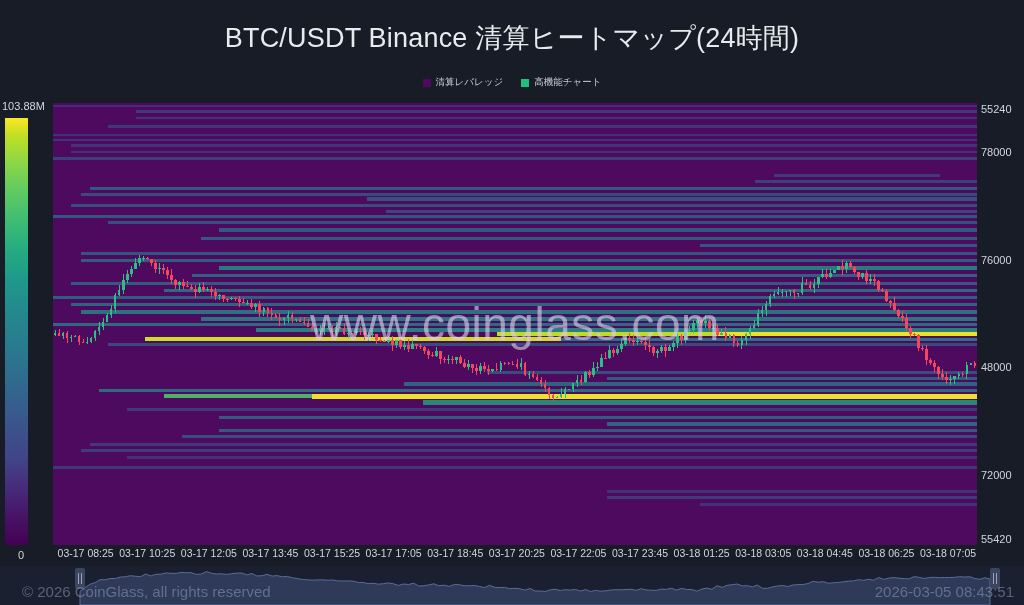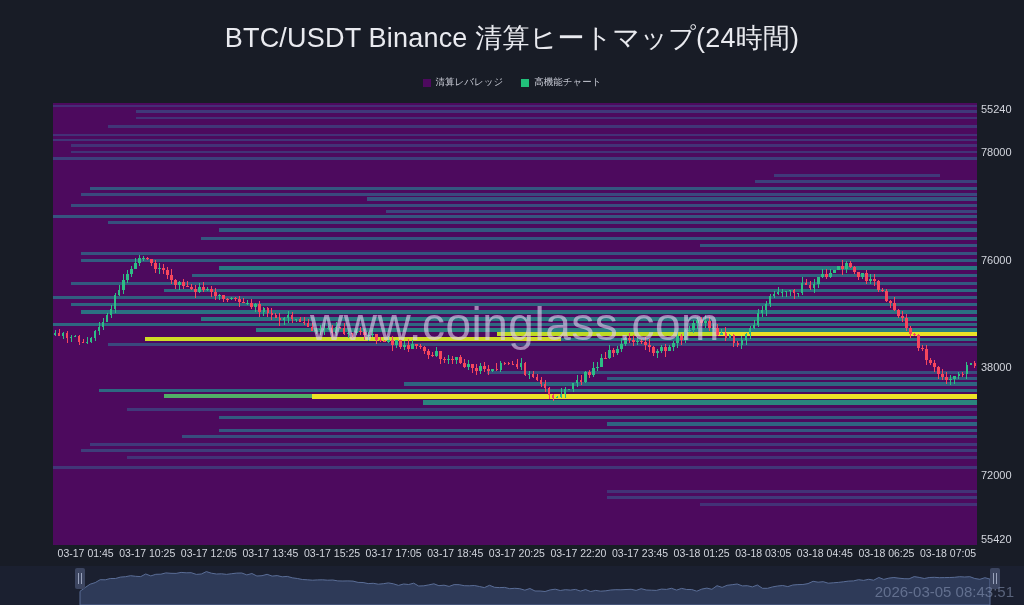--- a/index.html
+++ b/index.html
@@ -105,20 +105,25 @@
     <div class="legend-item">
       <span class="legend-swatch" style="background:#4d0a5e"></span>
       <span class="legend-label">清算レバレッジ</span>
     </div>
     <div class="legend-item">
       <span class="legend-swatch" style="background:#21c07a"></span>
       <span class="legend-label">高機能チャート</span>
     </div>
   </div>
 
+  <div class="cbar-wrap">
+    <div class="cbar-max">103.88M</div>
+    <div class="cbar"></div>
+    <div class="cbar-min">0</div>
+  </div>
 
   <div class="plot">
     <div id="bands">
         <div class="band" style="left: 0px; width: 924px; top: 1.95562px; height: 2px; background: rgb(63, 72, 136); opacity: 0.57;"></div>
         <div class="band" style="left: 83.16px; width: 840.84px; top: 6.82948px; height: 3px; background: rgb(56, 88, 140); opacity: 0.61;"></div>
         <div class="band" style="left: 83.16px; width: 840.84px; top: 13.7781px; height: 2px; background: rgb(60, 80, 138); opacity: 0.59;"></div>
         <div class="band" style="left: 55.44px; width: 868.56px; top: 22.4137px; height: 3px; background: rgb(58, 84, 139); opacity: 0.6;"></div>
         <div class="band" style="left: 0px; width: 924px; top: 30.9745px; height: 2px; background: rgb(62, 76, 137); opacity: 0.58;"></div>
         <div class="band" style="left: 0px; width: 924px; top: 35.8109px; height: 2px; background: rgb(59, 82, 139); opacity: 0.6;"></div>
         <div class="band" style="left: 18.48px; width: 905.52px; top: 41.2222px; height: 3px; background: rgb(61, 78, 138); opacity: 0.59;"></div>
@@ -635,45 +640,46 @@
         <div class="cdl" style="left: 921.491px; width: 1px; top: 257.731px; height: 7.34892px; background: rgb(246, 70, 93);"></div>
         <div class="cdl" style="left: 920.583px; width: 2.61739px; top: 259.804px; height: 3.36937px; background: rgb(246, 70, 93);"></div>
       </div>
     <div class="watermark">www.coinglass.com</div>
   </div>
 
   <div class="y-axis" id="yaxis">
       <div class="y-tick" style="top: 6px;">55240</div>
       <div class="y-tick" style="top: 49.1708px;">78000</div>
       <div class="y-tick" style="top: 156.648px;">76000</div>
-      <div class="y-tick" style="top: 264.125px;">38000</div>
+      <div class="y-tick" style="top: 264.125px;">48000</div>
       <div class="y-tick" style="top: 371.602px;">72000</div>
       <div class="y-tick" style="top: 436px;">55420</div>
     </div>
   <div class="x-axis" id="xaxis">
-      <div class="x-tick" style="left: 85.648px;">03-17 01:45</div>
+      <div class="x-tick" style="left: 85.648px;">03-17 08:25</div>
       <div class="x-tick" style="left: 147.248px;">03-17 10:25</div>
       <div class="x-tick" style="left: 208.848px;">03-17 12:05</div>
       <div class="x-tick" style="left: 270.448px;">03-17 13:45</div>
       <div class="x-tick" style="left: 332.048px;">03-17 15:25</div>
       <div class="x-tick" style="left: 393.648px;">03-17 17:05</div>
       <div class="x-tick" style="left: 455.248px;">03-17 18:45</div>
       <div class="x-tick" style="left: 516.848px;">03-17 20:25</div>
-      <div class="x-tick" style="left: 578.448px;">03-17 22:20</div>
+      <div class="x-tick" style="left: 578.448px;">03-17 22:05</div>
       <div class="x-tick" style="left: 640.048px;">03-17 23:45</div>
       <div class="x-tick" style="left: 701.648px;">03-18 01:25</div>
       <div class="x-tick" style="left: 763.248px;">03-18 03:05</div>
       <div class="x-tick" style="left: 824.848px;">03-18 04:45</div>
       <div class="x-tick" style="left: 886.448px;">03-18 06:25</div>
       <div class="x-tick" style="left: 948.048px;">03-18 07:05</div>
     </div>
 
   <div class="brush">
     <svg class="brush-svg" id="brushsvg" viewBox="0 0 1024 39" preserveAspectRatio="none">
         <path d="M80,39 L80.0,25.3 L85.1,21.6 L90.1,18.2 L95.2,16.6 L100.2,13.7 L105.3,13.8 L110.3,12.5 L115.4,12.5 L120.4,11.1 L125.5,10.7 L130.6,9.7 L135.6,10.3 L140.7,10.6 L145.7,8.0 L150.8,9.9 L155.8,8.3 L160.9,8.2 L165.9,6.9 L171.0,7.3 L176.1,7.4 L181.1,6.4 L186.2,6.8 L191.2,6.7 L196.3,8.4 L201.3,8.0 L206.4,5.6 L211.4,7.2 L216.5,8.0 L221.6,7.8 L226.6,8.4 L231.7,7.7 L236.7,7.1 L241.8,7.0 L246.8,8.9 L251.9,7.5 L256.9,10.0 L262.0,9.7 L267.1,8.3 L272.1,10.1 L277.2,9.6 L282.2,10.8 L287.3,10.4 L292.3,11.8 L297.4,12.5 L302.4,13.5 L307.5,13.8 L312.6,14.2 L317.6,13.9 L322.7,13.8 L327.7,14.2 L332.8,14.0 L337.8,14.9 L342.9,15.0 L347.9,14.9 L353.0,15.1 L358.1,16.4 L363.1,16.5 L368.2,17.6 L373.2,17.3 L378.3,18.2 L383.3,17.7 L388.4,16.9 L393.4,17.8 L398.5,19.4 L403.6,18.0 L408.6,18.5 L413.7,17.2 L418.7,20.0 L423.8,19.8 L428.8,18.9 L433.9,17.8 L438.9,19.7 L444.0,19.2 L449.1,20.4 L454.1,18.6 L459.2,18.7 L464.2,19.7 L469.3,19.8 L474.3,19.5 L479.4,20.5 L484.4,21.6 L489.5,19.3 L494.6,21.3 L499.6,21.6 L504.7,21.4 L509.7,22.7 L514.8,22.3 L519.8,22.7 L524.9,24.2 L529.9,22.5 L535.0,25.0 L540.1,25.0 L545.1,25.5 L550.2,23.9 L555.2,23.2 L560.3,24.5 L565.3,23.7 L570.4,24.1 L575.4,23.4 L580.5,25.1 L585.6,23.6 L590.6,25.5 L595.7,24.4 L600.7,25.2 L605.8,24.8 L610.8,24.0 L615.9,23.7 L620.9,23.8 L626.0,23.5 L631.1,23.3 L636.1,24.4 L641.2,22.7 L646.2,24.0 L651.3,24.2 L656.3,24.4 L661.4,23.1 L666.4,23.4 L671.5,22.3 L676.6,24.1 L681.6,22.4 L686.7,23.5 L691.7,23.5 L696.8,25.2 L701.8,23.1 L706.9,22.1 L711.9,23.3 L717.0,19.7 L722.1,21.4 L727.1,19.3 L732.2,18.7 L737.2,18.0 L742.3,19.9 L747.3,19.7 L752.4,20.9 L757.4,19.0 L762.5,22.3 L767.6,22.3 L772.6,20.9 L777.7,20.0 L782.7,19.5 L787.8,20.6 L792.8,19.0 L797.9,18.6 L802.9,18.5 L808.0,17.6 L813.1,15.3 L818.1,16.2 L823.2,15.7 L828.2,17.2 L833.3,16.8 L838.3,16.4 L843.4,15.8 L848.4,15.1 L853.5,14.9 L858.6,13.7 L863.6,14.4 L868.7,13.3 L873.7,14.2 L878.8,11.5 L883.8,13.4 L888.9,12.1 L893.9,11.5 L899.0,12.2 L904.1,12.7 L909.1,12.8 L914.2,10.6 L919.2,11.4 L924.3,12.5 L929.3,11.5 L934.4,11.3 L939.4,11.7 L944.5,11.6 L949.6,11.5 L954.6,11.3 L959.7,10.7 L964.7,11.0 L969.8,10.7 L974.8,12.5 L979.9,13.3 L984.9,11.7 L990.0,13.1 L990,39 Z" fill="#2e3a58" stroke="#5a6d96" stroke-width="1"></path>
       </svg>
     <div class="brush-handle" style="left:75px"></div>
     <div class="brush-handle" style="left:990px"></div>
   </div>
 
+  <div class="copyright">© 2026 CoinGlass, all rights reserved</div>
   <div class="timestamp">2026-03-05 08:43:51</div>
 
 </div>
 
 </body></html>

